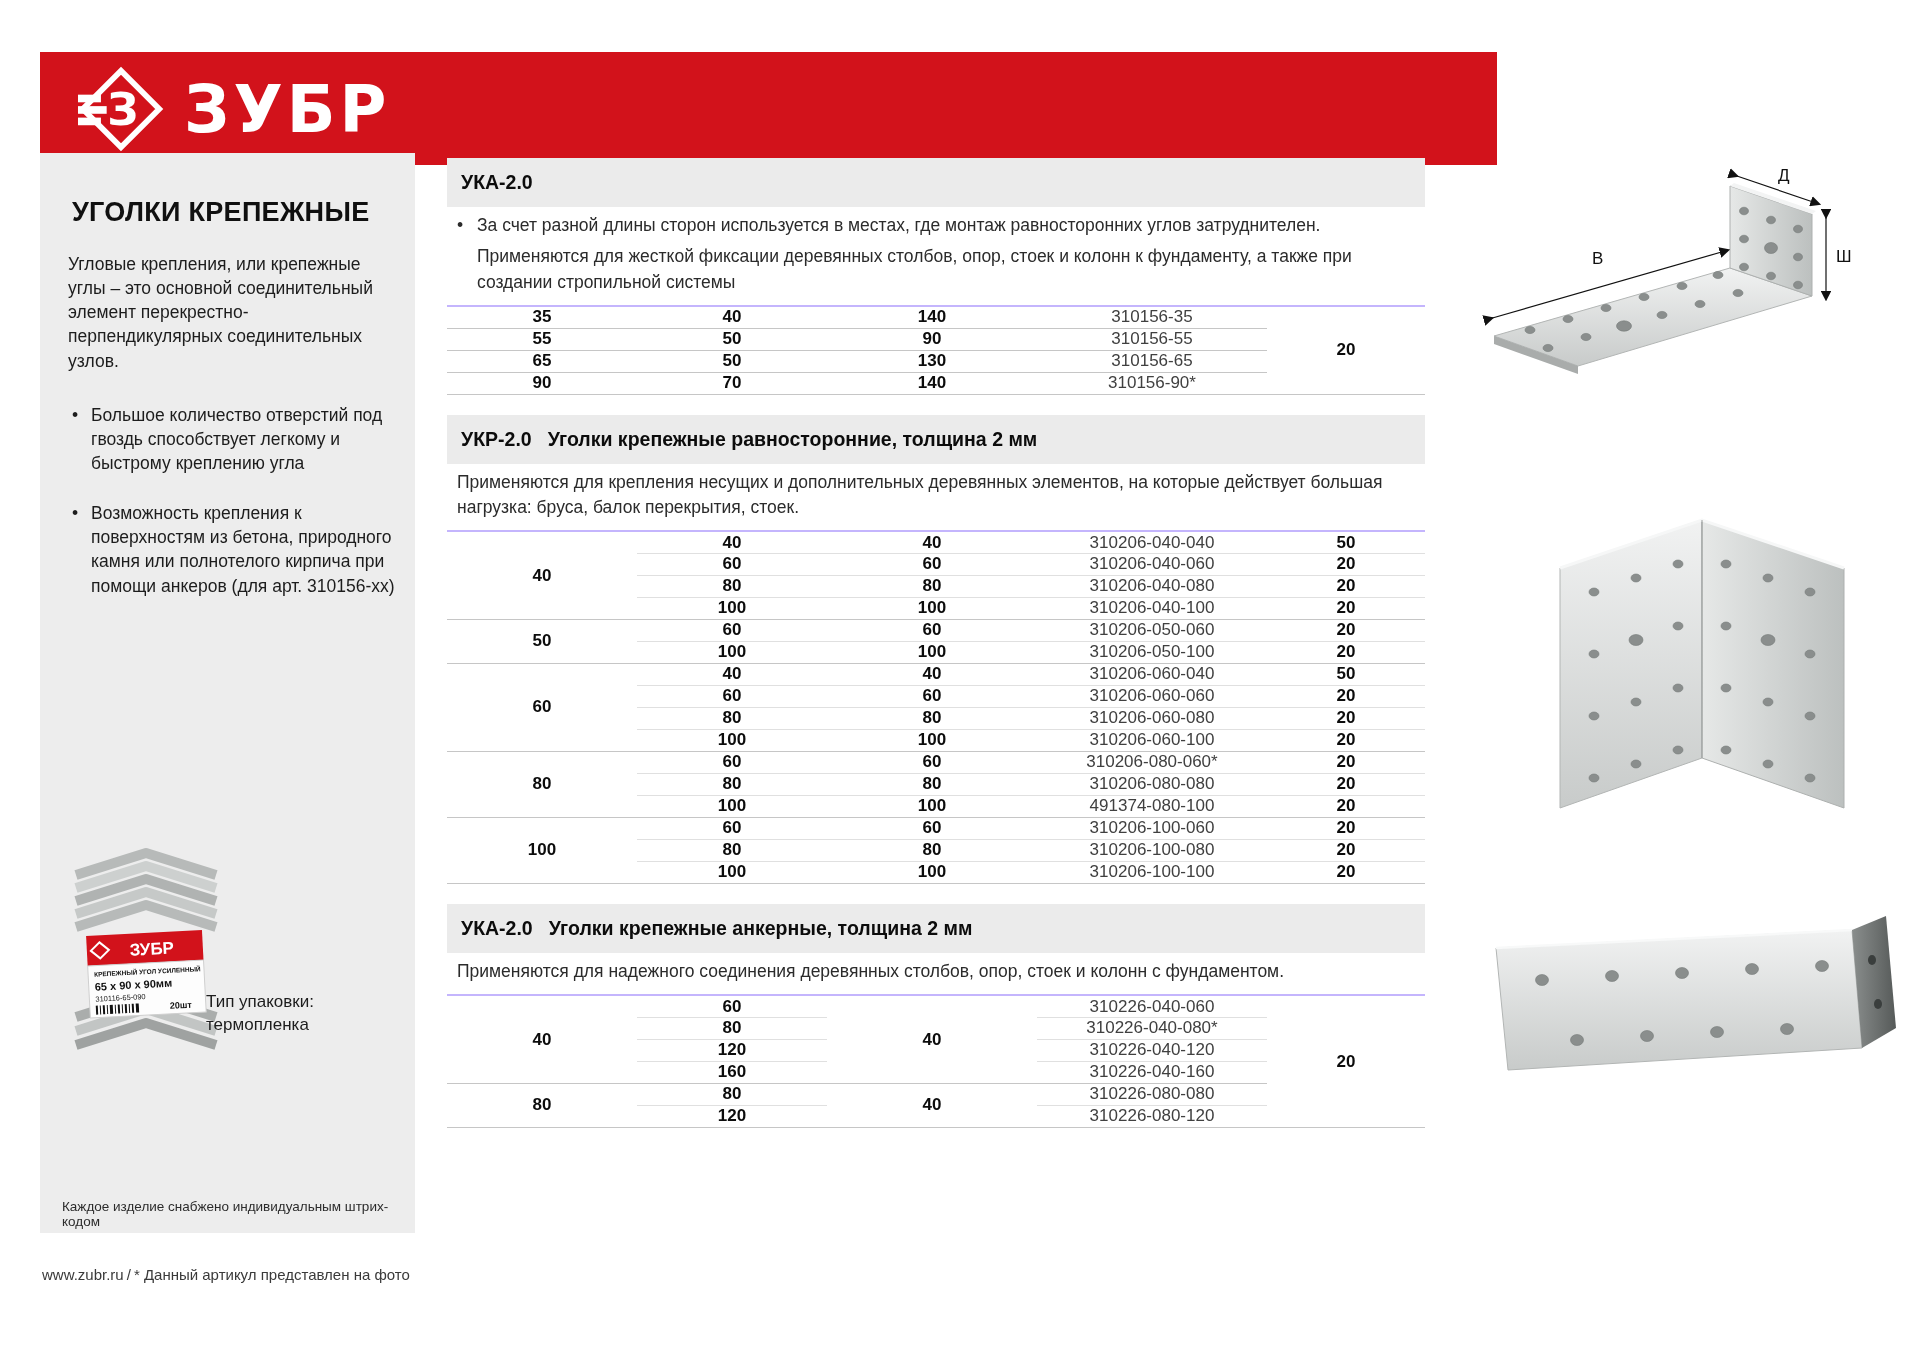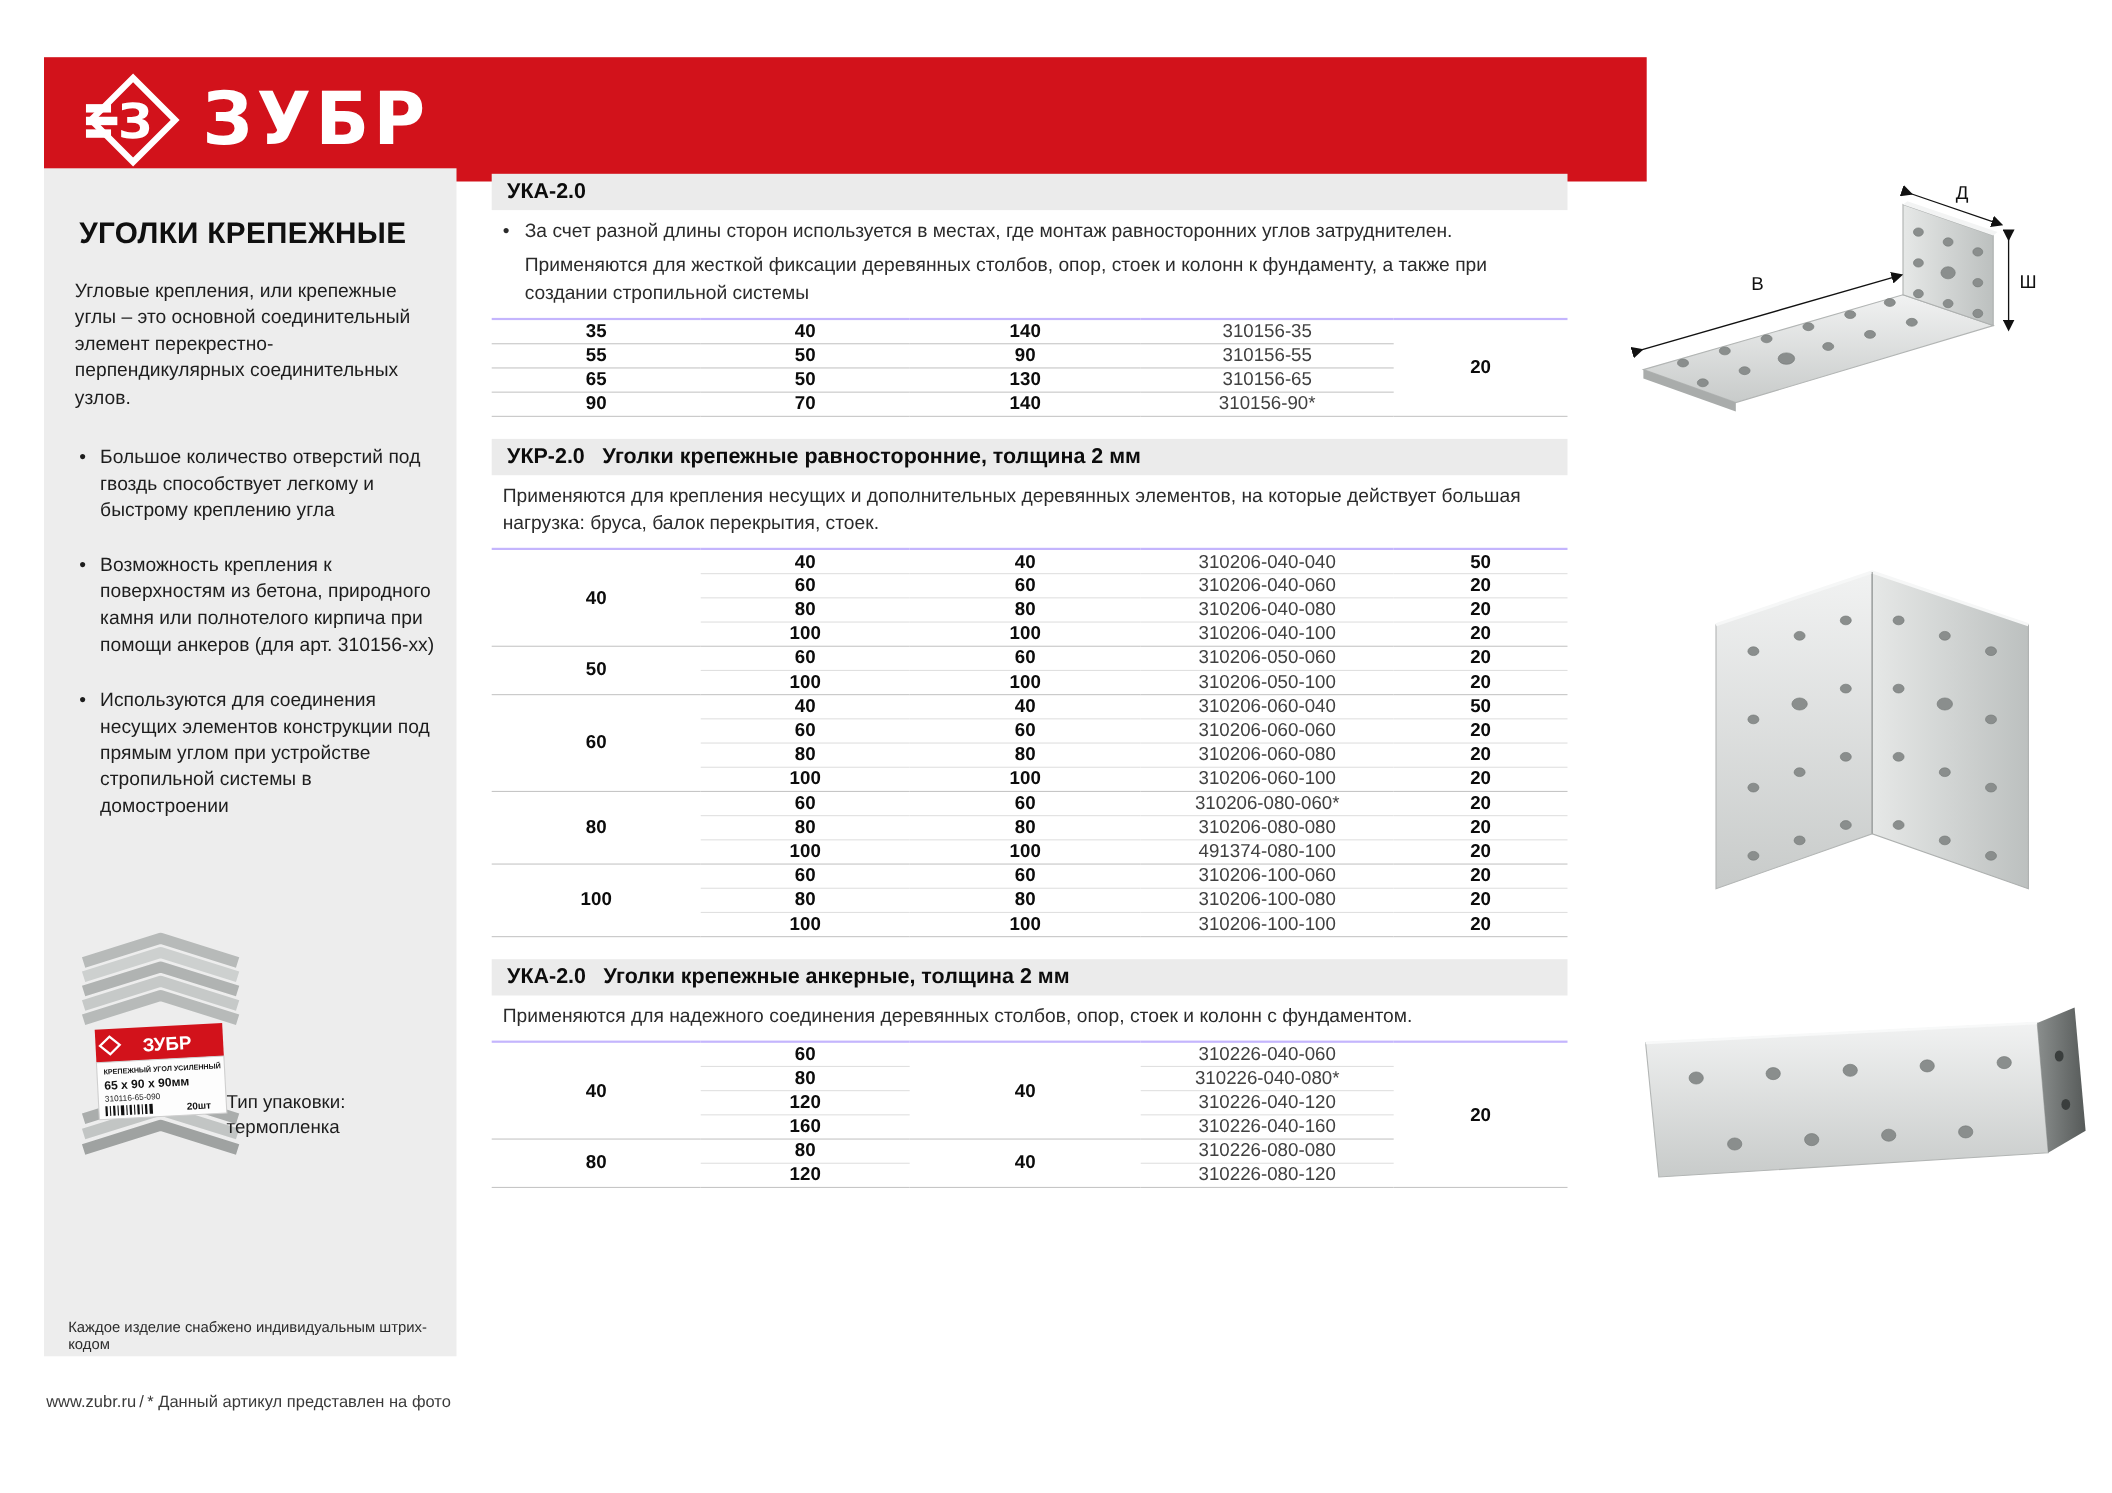--- a/index.html
+++ b/index.html
@@ -25,21 +25,21 @@
   .sb-bullets li::before{content:"•";position:absolute;left:4px;top:0;}
   .package-photo{position:absolute;left:16px;top:688px;}
   .pack-type{position:absolute;left:166px;top:822px;font-size:17px;line-height:1.35;color:#1d1d1d;margin-top:16px;}
   .barcode-note{position:absolute;left:22px;top:1046px;font-size:13.5px;color:#2c2c2c;}
   
   .tables{position:absolute;left:447px;top:158px;width:978px;}
   .hdr-row{display:flex;font-size:13.5px;font-weight:bold;color:#111;margin-bottom:10px;}
   .hcell{text-align:center;}
   .c0{width:190px}.c1{width:190px}.c2{width:210px}.c3{width:230px}.c4{width:158px}
   .section{margin-bottom:20px;}
-  .strip{background:var(--strip);height:33px;display:flex;align-items:center;padding-left:14px;
+  .strip{background:var(--strip);height:49px;display:flex;align-items:center;padding-left:14px;
     font-size:19.5px;font-weight:bold;color:#0c0c0c;}
   .strip .code{margin-right:16px;}
   .desc{font-size:17.5px;line-height:1.45;color:#2b2b2b;margin:6px 0 0 10px;max-width:952px;}
   .desc.bull{position:relative;padding-left:20px;}
   .desc.bull::before{content:"•";position:absolute;left:0;top:0;}
   .desc.cont{padding-left:20px;}
   table.spec{border-collapse:collapse;table-layout:fixed;width:978px;margin-top:10px;border-bottom:1px solid #c6c6c6;}
   table.spec td{height:22px;padding:0;text-align:center;vertical-align:middle;
     border-top:1px solid #e0e0e0;font-size:17px;}
   table.spec tr.gstart td{border-top:1px solid #c6c6c6;}
@@ -67,21 +67,20 @@
   </svg>
   <div class="wordmark">ЗУБР</div>
 </header>
 
 <aside class="sidebar">
   <h1 class="sb-title">УГОЛКИ КРЕПЕЖНЫЕ</h1>
   <p class="sb-intro">Угловые крепления, или крепежные углы – это основной соединительный элемент перекрестно-перпендикулярных соединительных узлов.</p>
   <ul class="sb-bullets">
       <li>Большое количество отверстий под гвоздь способствует легкому и быстро­му креплению угла</li>
       <li>Возможность крепления к поверхностям из бетона, природного камня или полнотелого кирпича при помощи анкеров (для арт. 310156-хх)</li>
-      <li>Используются для соединения несущих элементов конструкции под прямым углом при устройстве стропильной системы в домостроении</li>
     </ul>
 
   <svg class="package-photo" width="180" height="215" viewBox="0 0 180 215">
     <defs>
       <linearGradient id="pg" x1="0" y1="0" x2="0" y2="1">
         <stop offset="0" stop-color="#d7dad9"></stop>
           <stop offset="1" stop-color="#a9acab"></stop>
       </linearGradient>
     </defs>
     <g fill="none" stroke-linejoin="round">

